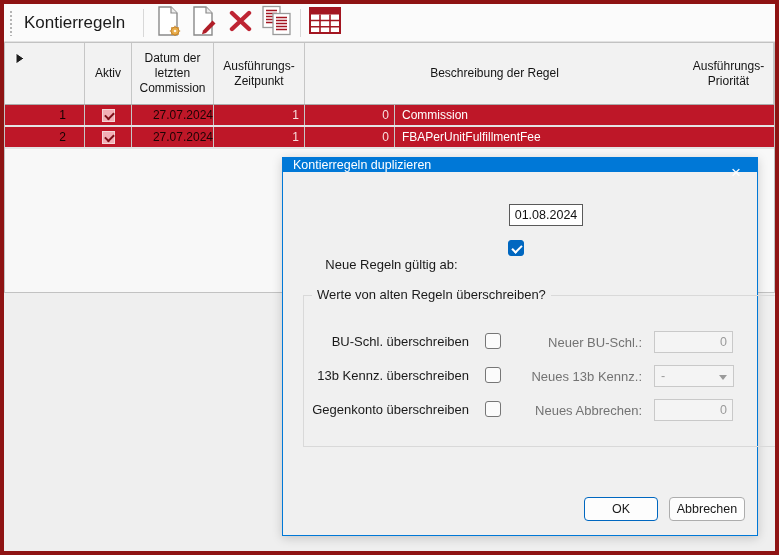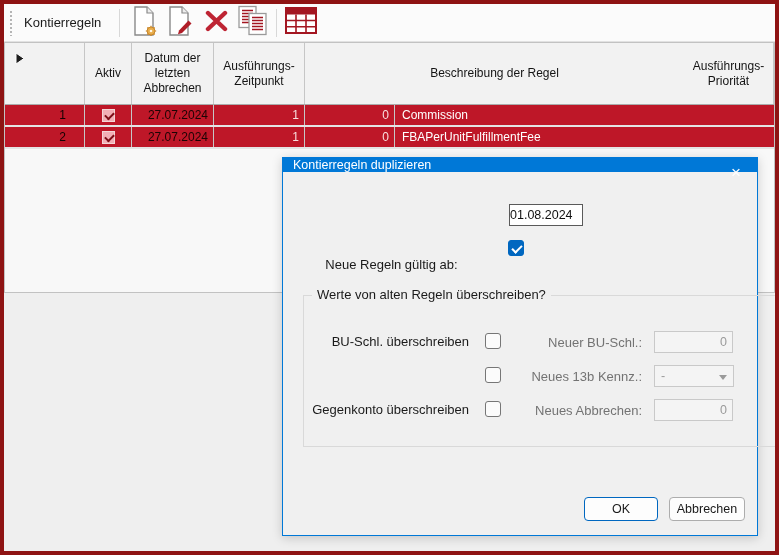--- a/index.html
+++ b/index.html
@@ -5,56 +5,56 @@
   * { margin:0; padding:0; box-sizing:border-box; }
   html,body { background:#d7d7d7; font-family:"Liberation Sans","DejaVu Sans",sans-serif; }
   .screen { position:relative; width:779px; height:555px; background:#EFEFEF; overflow:hidden; }
   .screen::after { content:""; position:absolute; inset:0; border:4px solid #8E1313; pointer-events:none; }
 
   
   .toolbar { position:absolute; left:4px; top:4px; right:4px; height:38px; background:#FBFBFB;
              border-bottom:1px solid #E2E2E2; display:flex; align-items:center; }
   .grip { width:5px; height:26px; margin-left:5px;
           background-image:radial-gradient(#B5B5B5 1px, transparent 1.2px); background-size:4px 4px; }
-  .tb-title { font-size:13px; color:#1a1a1a; margin:0 12px 0 10px; }
+  .tb-title { font-size:17px; color:#1a1a1a; margin:0 12px 0 10px; }
   .tb-sep { width:1px; height:28px; background:#D8D8D8; margin:0 6px; }
   .tb-btn { width:36px; height:34px; display:flex; align-items:center; justify-content:center; border-radius:3px; }
 
   
   .grid { position:absolute; left:4px; top:42px; width:771px; height:251px; background:#F8F8F8;
           border:1px solid #C2C2C2; }
   .g-header { display:flex; height:62px; background:#F2F2F2; border-bottom:1px solid #ABABAB; }
   .g-header .gc { display:flex; align-items:center; justify-content:center; text-align:center;
                   font-size:12px; color:#141414; line-height:1.25; border-right:1px solid #C6C6C6; padding:2px; }
   .g-row { display:flex; height:22px; background:#BE1728; border-bottom:2px solid #E4E4E4; }
   .g-row .gc { display:flex; align-items:center; font-size:12px; border-right:1px solid #C6C6C6; }
   .c0 { width:80px; } .c1 { width:47px; } .c2 { width:82px; } .c3 { width:91px; } .c4 { width:90px; }
   .c5 { flex:1; border-right:none !important; }
   .cell-num { justify-content:flex-end; padding-right:18px; color:#140202; position:relative; }
-  .cell-date { justify-content:flex-end; padding-right:5px; color:#1c0404; }
+  .cell-date { justify-content:flex-end; color:#1c0404; }
   .cell-zeit, .cell-prio { justify-content:flex-end; padding-right:5px; color:#F8DEDE; }
   .cell-desc { justify-content:flex-start; padding-left:7px; color:#FFFFFF; }
   .cell-check { justify-content:center; }
   .row-marker { position:absolute; left:5px; top:5px; }
   .red-check { width:13px; height:13px; background:#F2AEB5; border:1px solid #F3D6D6; position:relative; }
   .red-check::after { content:""; position:absolute; left:2px; top:2px; width:7px; height:4px;
                       border-left:2px solid #7E0D17; border-bottom:2px solid #7E0D17; transform:rotate(-45deg); }
 
   
   .dialog { position:absolute; left:282px; top:157px; width:476px; height:379px; background:#F0F0F0;
             border:1px solid #0078D7; box-shadow:0 2px 10px rgba(0,0,0,.18); }
   .d-titlebar { position:absolute; left:0; top:0; right:0; height:14px; background:#0078D7;
                 display:flex; align-items:center; }
   .d-title { color:#fff; font-size:12.5px; margin-left:10px; }
   .d-close { position:absolute; right:0; top:0; width:42px; height:30px; display:flex; align-items:center;
              justify-content:center; color:#fff; font-size:17px; cursor:default; }
   .d-label { position:absolute; font-size:13px; color:#1a1a1a; }
   .d-label.right { text-align:center;margin-top:48px; }
   .d-input { position:absolute; height:22px; border:1px solid #5A5A5A; background:#fff; font-size:12.5px;
-             font-family:inherit; color:#111; text-align:left; padding:0 0; }
+             font-family:inherit; color:#111; text-align:center; padding:0 0; }
   .chk { position:absolute; width:16px; height:16px; border-radius:3px; }
   .chk.on { background:#0067C0; border:1px solid #0067C0; }
   .chk.on::after { content:""; position:absolute; left:3px; top:3.5px; width:8px; height:4px;
                    border-left:2px solid #fff; border-bottom:2px solid #fff; transform:rotate(-45deg); }
   .chk.off { background:#FBFBFB; border:1px solid #767676; }
 
   .fgroup { position:absolute; left:20px; top:137px; width:524px; height:152px; border:1px solid #D9D9D9; }
   .fgroup-legend { position:absolute; top:-9px; left:8px; background:#F0F0F0; padding:0 5px;
                    font-size:13px; color:#1a1a1a; }
   .g-label { position:absolute; font-size:13px; }
@@ -137,21 +137,21 @@
           <path d="M11 7.5 V26 M21 7.5 V26 M1 13.5 H31 M1 19.7 H31" stroke="#A31621" stroke-width="1.6"></path>
         </svg>
       </span>
     </div>
   </div>
 
   <div class="grid">
     <div class="g-header">
       <div class="gc c0"></div>
       <div class="gc c1">Aktiv</div>
-      <div class="gc c2">Datum der letzten Abbrechen</div>
+      <div class="gc c2">Datum der letzten Commission</div>
       <div class="gc c3">Ausführungs-Zeitpunkt</div>
       <div class="gc c5">Beschreibung der Regel</div>
       <div class="gc c4">Ausführungs-Priorität</div>
     </div>
 
     <div class="g-row">
       <div class="gc c0 cell-num">1</div>
       <div class="gc c1 cell-check">
         <span class="red-check"></span>
       </div>
@@ -192,20 +192,21 @@
     <div class="chk on" style="left:225px; top:82px;"></div>
 
     <div class="fgroup">
       <span class="fgroup-legend">Werte von alten Regeln überschreiben?</span>
 
       <div class="g-label black" style="top:38px;">BU-Schl. überschreiben</div>
       <div class="chk off" style="left:181px; top:37px;"></div>
       <div class="g-label gray" style="top:39px;">Neuer BU-Schl.:</div>
       <input class="dis-input" style="top: 35px;" disabled="" value="0">
 
+      <div class="g-label black" style="top:72px;">13b Kennz. überschreiben</div>
       <div class="chk off" style="left:181px; top:71px;"></div>
       <div class="g-label gray" style="top:73px;">Neues 13b Kennz.:</div>
       <div class="dis-select" style="top:69px;">
         <span>-</span>
         <span class="dd-arrow"></span>
       </div>
 
       <div class="g-label black" style="top:106px;">Gegenkonto überschreiben</div>
       <div class="chk off" style="left:181px; top:105px;"></div>
       <div class="g-label gray" style="top:107px;">Neues Abbrechen:</div>

